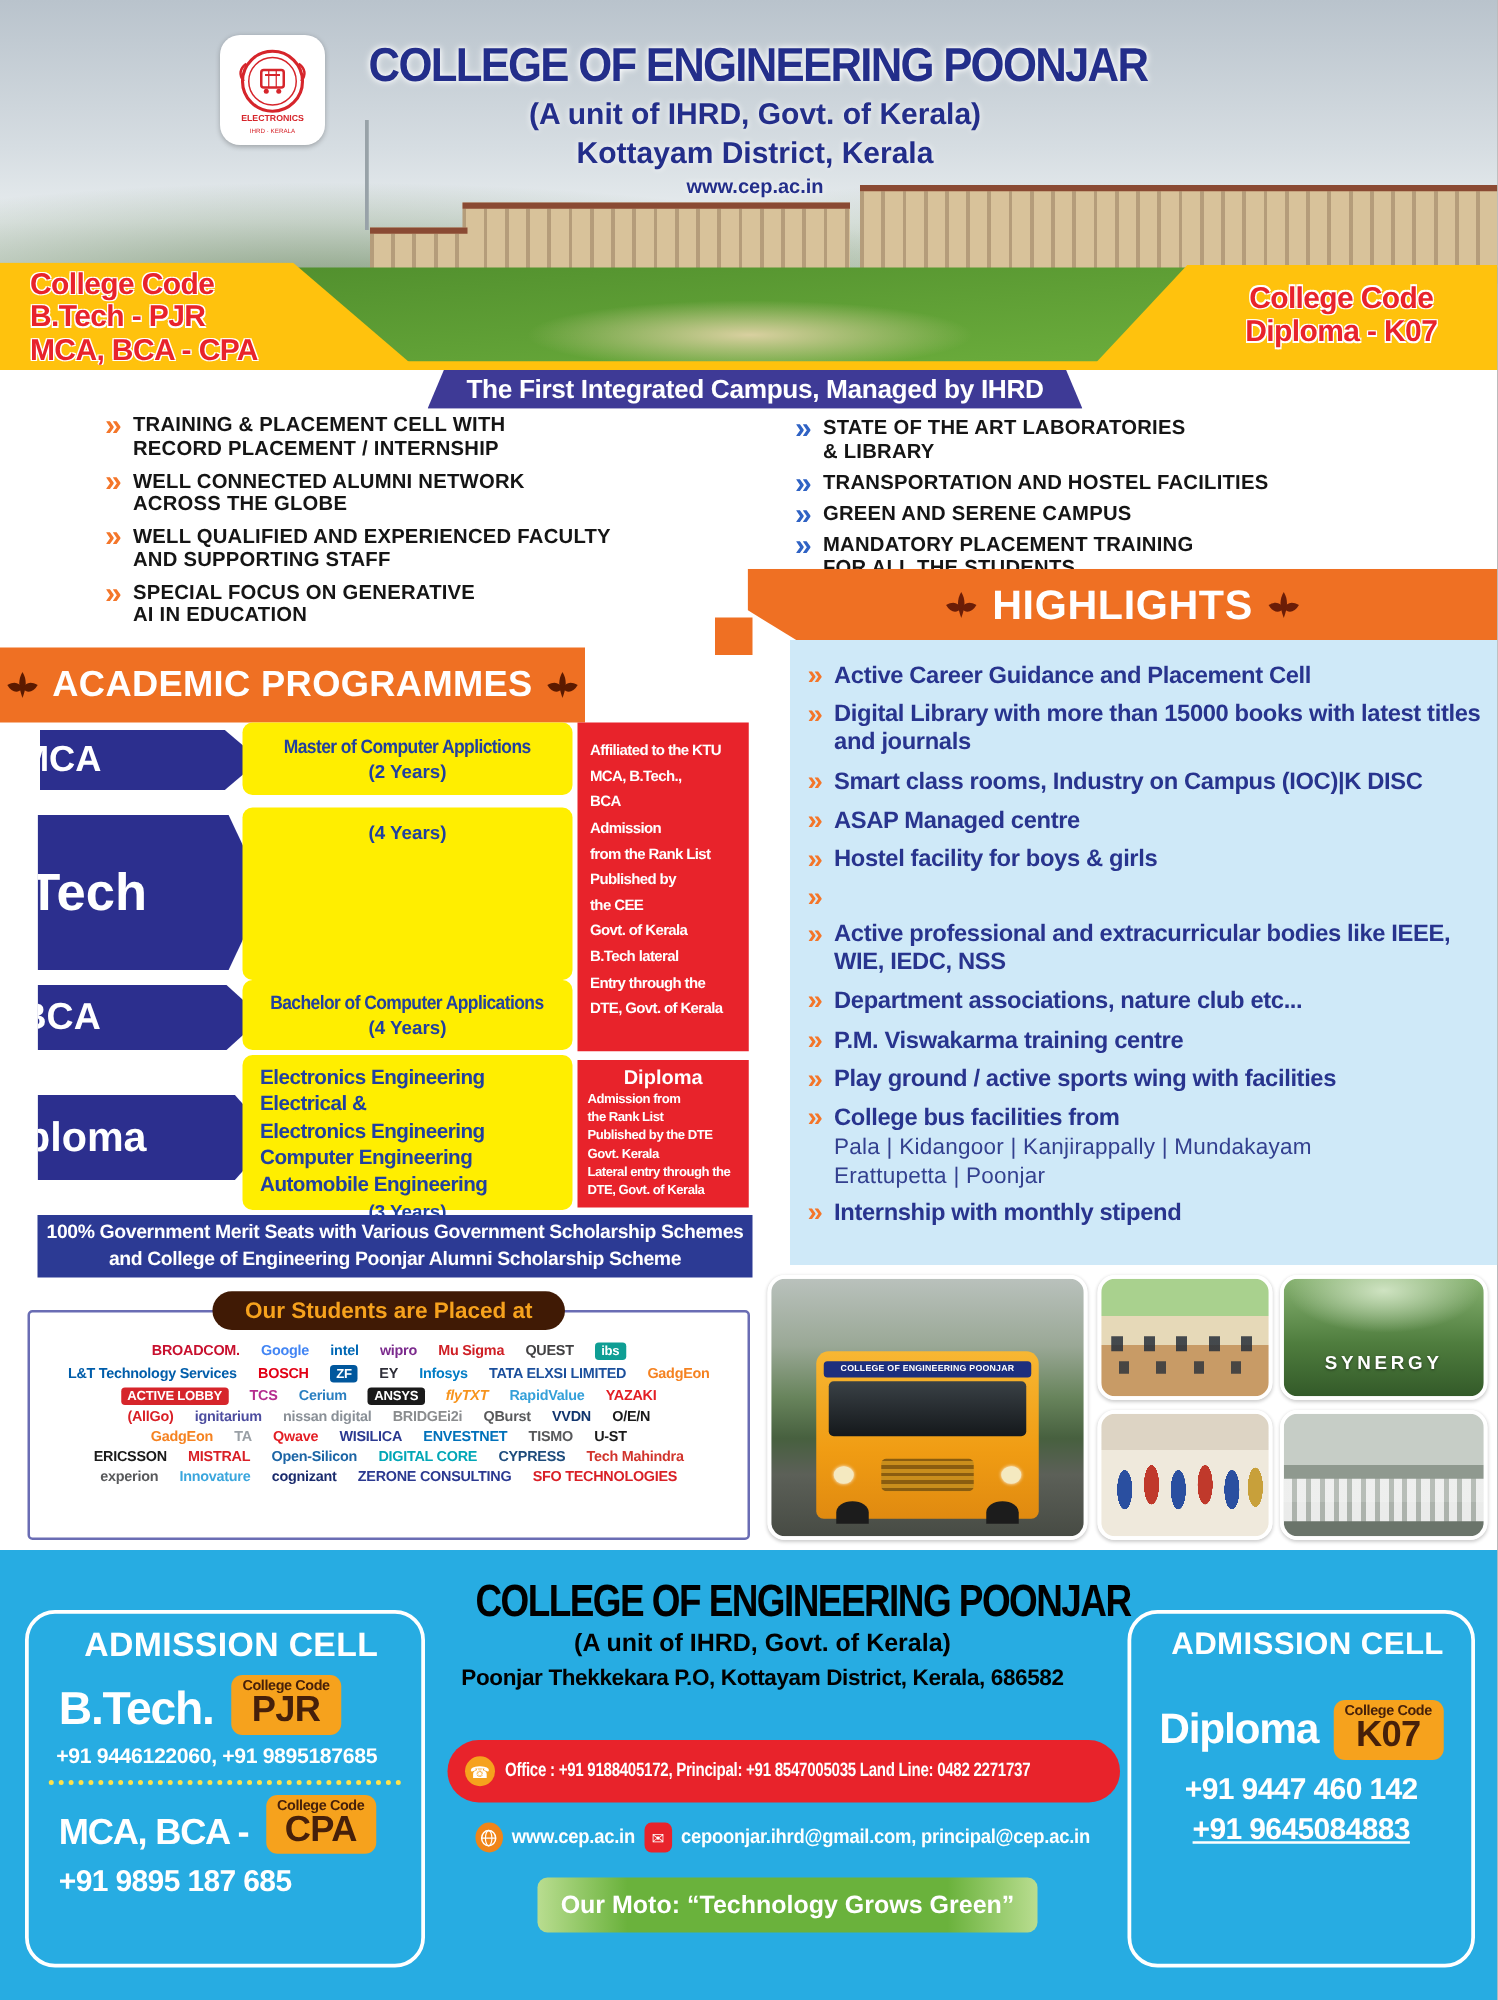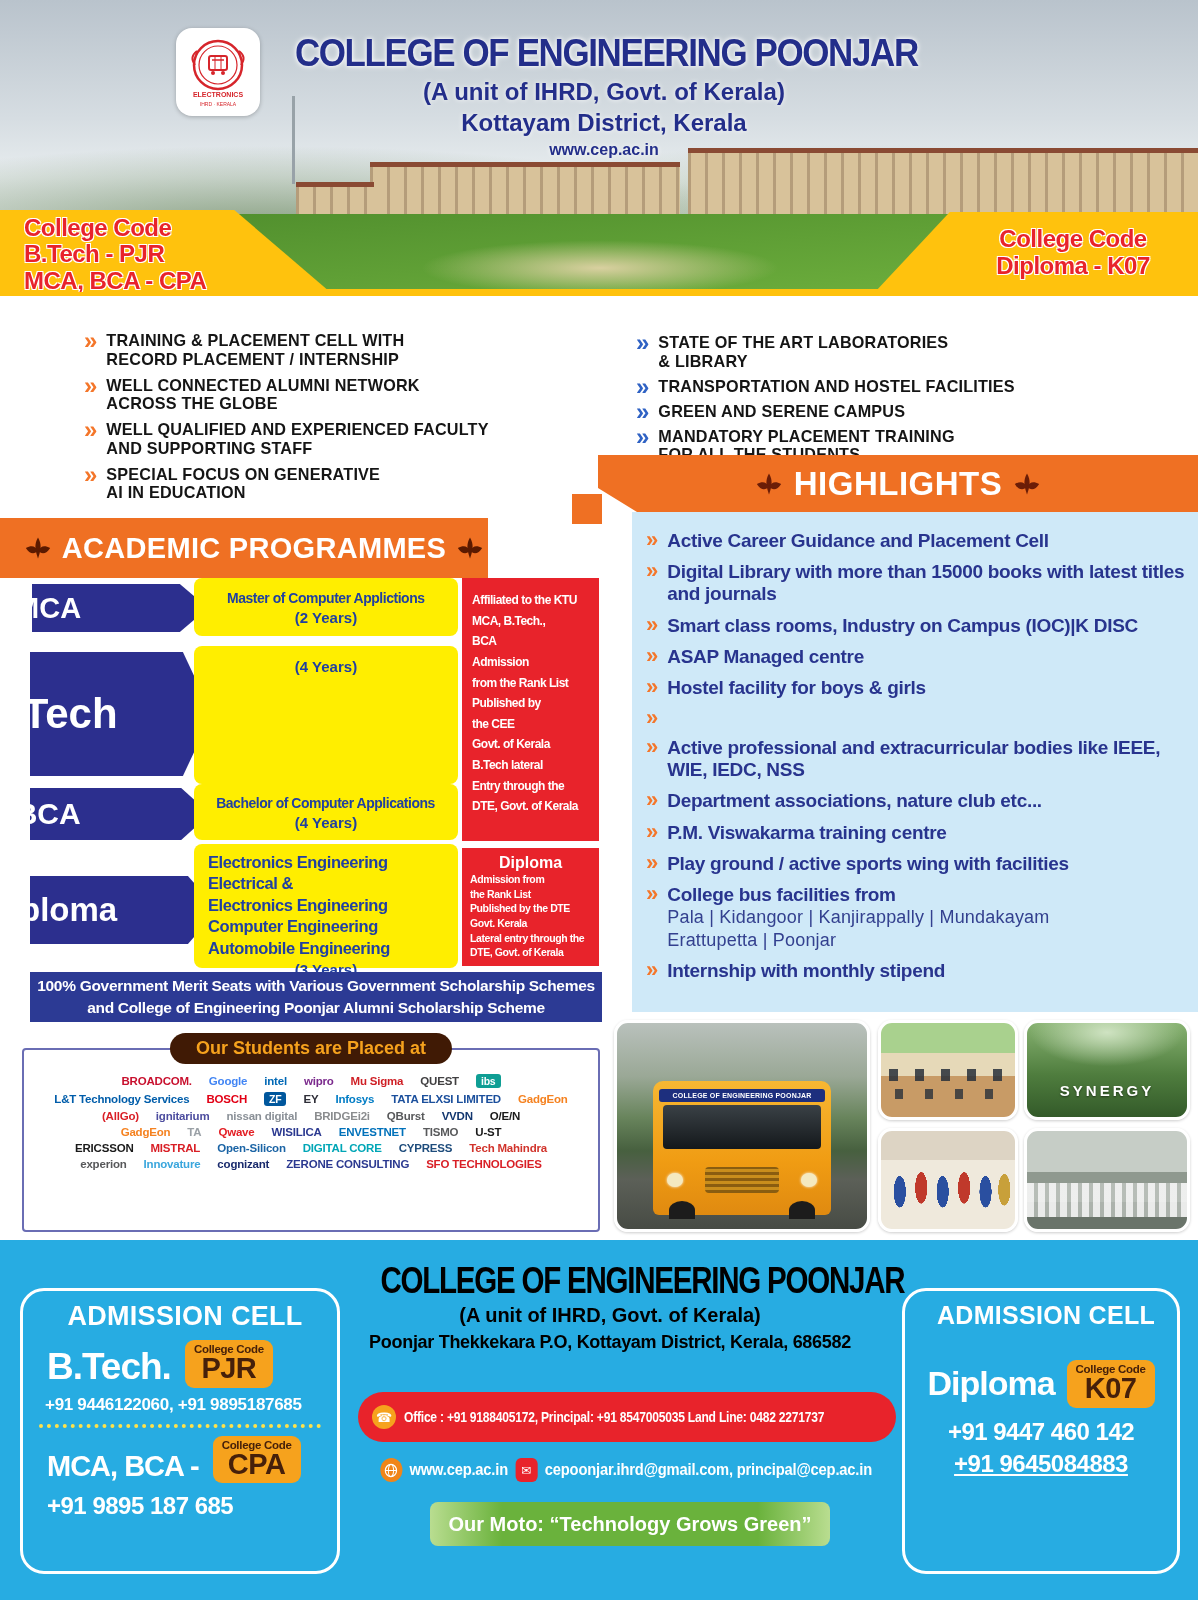--- a/index.html
+++ b/index.html
@@ -65,21 +65,21 @@
   .flour{width:30px;height:26px;}
   .hl-panel{left:632px;top:512px;width:566px;height:500px;background:#cfe9f8;
             box-sizing:border-box;padding:18px 10px 0 14px;}
   .hl-item{display:flex;gap:9px;margin-bottom:9px;}
   .hl-item .arr{color:#f4762a;font-weight:800;font-size:22px;line-height:.85;margin-top:1px;}
   .hl-item .t{font-size:19px;font-weight:800;color:#28348e;line-height:1.17;letter-spacing:-.3px;}
   .hl-sub{font-size:18px;font-weight:400;color:#33408f;line-height:1.25;letter-spacing:.2px;white-space:pre-line;}
 
   
   .ac-bar{left:0;top:518px;width:468px;height:60px;background:#ef7023;
-          display:flex;align-items:center;justify-content:center;gap:9px;padding-left:20px;}
+          display:flex;align-items:center;justify-content:center;gap:9px;}
   .ac-title{color:#fff;font-size:29px;font-weight:800;letter-spacing:.3px;}
   .parrow{background:#2c2f8e;color:#fff;display:flex;align-items:center;justify-content:center;
           font-weight:900;clip-path:polygon(0 0,84% 0,100% 50%,84% 100%,0 100%);padding-right:12%;box-sizing:border-box;}
   .pa-mca{left:32px;top:584px;width:176px;height:48px;font-size:29px;}
   .pa-btech{left:30px;top:652px;width:182px;height:124px;font-size:42px;}
   .pa-bca{left:30px;top:788px;width:180px;height:52px;font-size:30px;}
   .pa-dip{left:30px;top:876px;width:188px;height:68px;font-size:33px;}
   .ybox{left:194px;width:264px;background:#ffee00;border-radius:8px;color:#2140a0;
         box-sizing:border-box;font-weight:800;}
   .ybox .desc{white-space:pre-line;}
@@ -242,20 +242,23 @@
     </div>
   </div>
 
   <div class="abs ribbon ribbon-r">
     <div class="rt">
       <div>College Code</div>
       <div>Diploma - K07</div>
     </div>
   </div>
 
+  <div class="abs trapz">
+    <span>The First Integrated Campus, Managed by IHRD</span>
+  </div>
 
   <div class="abs feat-col feat-left">
     <div class="feat">
       <span class="arr">»</span>
       <div class="txt">
           <div>TRAINING &amp; PLACEMENT CELL WITH</div>
           <div>RECORD PLACEMENT / INTERNSHIP</div>
         </div>
     </div>
     <div class="feat">
@@ -461,20 +464,29 @@
       <div class="pl-row">
           <span class="logo" style="color: rgb(0, 93, 170);">L&amp;T Technology Services</span>
           <span class="logo" style="color: rgb(226, 0, 21);">BOSCH</span>
           <span class="logo logo-badge" style="background: rgb(0, 87, 157); color: rgb(255, 255, 255);">ZF</span>
           <span class="logo" style="color: rgb(46, 46, 56);">EY</span>
           <span class="logo" style="color: rgb(0, 124, 197);">Infosys</span>
           <span class="logo" style="color: rgb(27, 79, 156);">TATA ELXSI LIMITED</span>
           <span class="logo" style="color: rgb(245, 130, 32);">GadgEon</span>
         </div>
       <div class="pl-row">
+          <span class="logo logo-badge" style="background: rgb(214, 37, 43); color: rgb(255, 255, 255);">ACTIVE LOBBY</span>
+          <span class="logo" style="color: rgb(181, 45, 143);">TCS</span>
+          <span class="logo" style="color: rgb(42, 127, 193);">Cerium</span>
+          <span class="logo logo-badge" style="background: rgb(26, 26, 26); color: rgb(255, 255, 255);">ANSYS</span>
+          <span class="logo" style="color: rgb(247, 148, 29); font-style: italic;">flyTXT</span>
+          <span class="logo" style="color: rgb(52, 160, 217);">RapidValue</span>
+          <span class="logo" style="color: rgb(227, 30, 36);">YAZAKI</span>
+        </div>
+      <div class="pl-row">
           <span class="logo" style="color: rgb(217, 31, 38);">(AllGo)</span>
           <span class="logo" style="color: rgb(77, 77, 159);">ignitarium</span>
           <span class="logo" style="color: rgb(138, 144, 151);">nissan digital</span>
           <span class="logo" style="color: rgb(138, 140, 142);">BRIDGEi2i</span>
           <span class="logo" style="color: rgb(88, 89, 91);">QBurst</span>
           <span class="logo" style="color: rgb(18, 54, 111);">VVDN</span>
           <span class="logo" style="color: rgb(26, 26, 26);">O/E/N</span>
         </div>
       <div class="pl-row">
           <span class="logo" style="color: rgb(245, 130, 32);">GadgEon</span>

